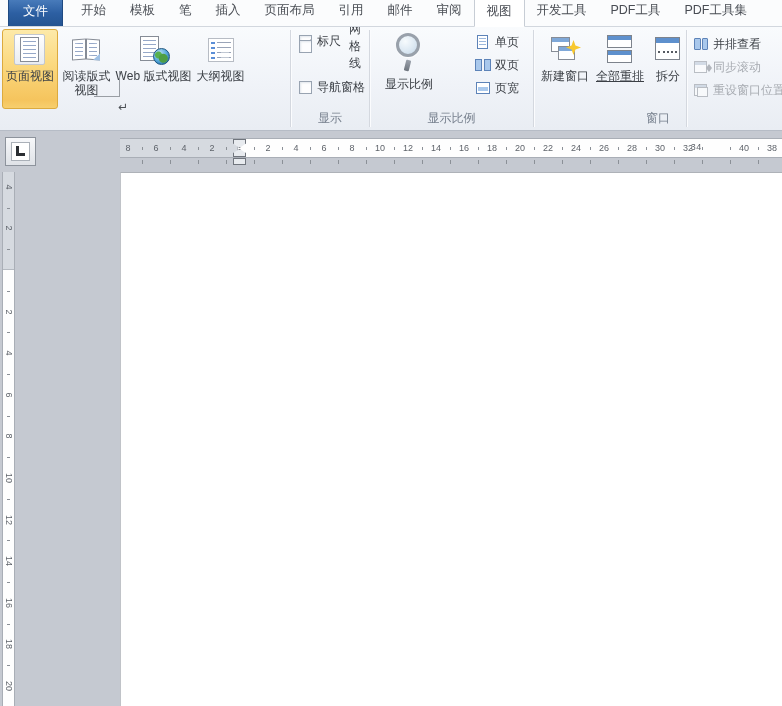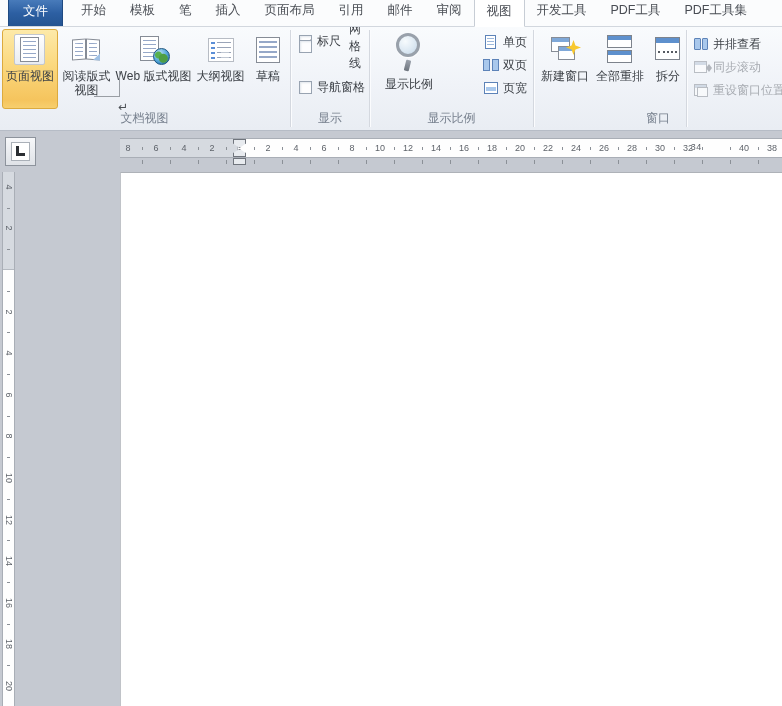--- a/index.html
+++ b/index.html
@@ -194,30 +194,21 @@
       <div class="bigbtn">
         <span class="icon32">
             <span class="outl">
               <span class="marks"></span>
               <span class="lines"></span>
               <span class="lines2"></span>
             </span>
           </span>
         <span class="blbl">大纲视图</span>
       </div>
-      <div class="bigbtn">
-        <span class="icon32">
-            <span class="draft">
-              <span class="lines"></span>
-            </span>
-          </span>
-        <span class="blbl">草稿</span>
-      </div>
-    </div>
-    <div class="glabel">文档视图</div>
+    </div>
   </div>
   <div class="gsep" style="left:290px;"></div>
 
   <div class="rgroup" style="left:291px;width:78px;text-decoration:underline;">
     <div class="cbrow" style="top:6px;">
       <span class="cb on"></span>
       <span>标尺</span>
     </div>
     <div class="cbrow" style="top:11px;gap:32px;">
       <span class="cb"></span>
@@ -232,21 +223,21 @@
   <div class="gsep" style="left:369px;"></div>
 
   <div class="rgroup" style="left:370px;width:163px;">
     <div class="zoombtn" style="left:8px;top:5px;width:62px;">
       <span class="mag">
           <span class="lens"></span>
           <span class="handle"></span>
         </span>
       <span class="zlbl">显示比例</span>
     </div>
-    <div class="smallcol" style="left:112px;top:7px;">
+    <div class="smallcol" style="left:104px;top:7px;">
       <div class="smallbtn">
         <span class="si">
             <span class="si-page">
               <i></i>
             </span>
           </span>
         <span>单页</span>
       </div>
       <div class="smallbtn">
         <span class="si">
@@ -277,21 +268,21 @@
             <span class="w1">
               <i></i>
             </span>
             <span class="w2">
               <i></i>
             </span>
             <span class="star4"></span>
           </span>
         <span class="blbl">新建窗口</span>
       </div>
-      <div class="bigbtn" style="width:56px;">
+      <div class="bigbtn" style="width:56px;text-decoration:underline;">
         <span class="icon32 win-arr">
             <span class="w wa">
               <i></i>
             </span>
             <span class="w wb">
               <i></i>
             </span>
           </span>
         <span class="blbl">全部重排</span>
       </div>

